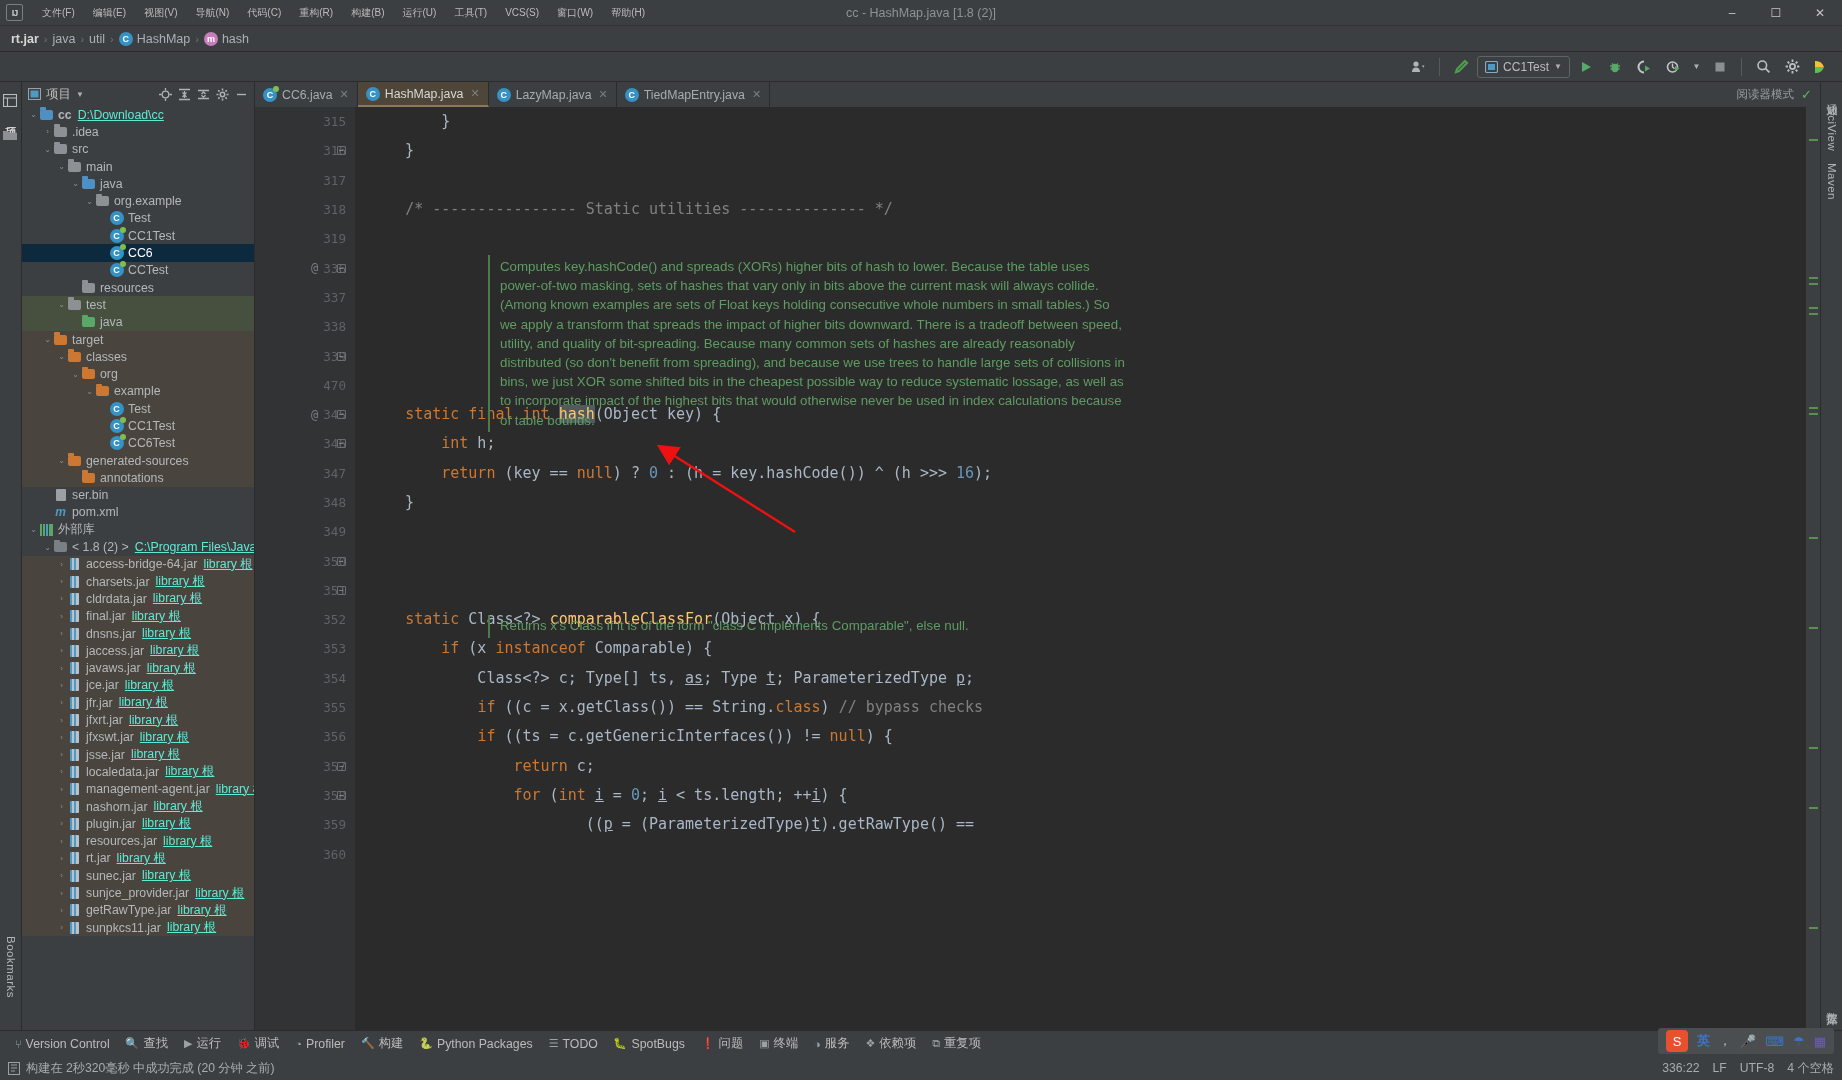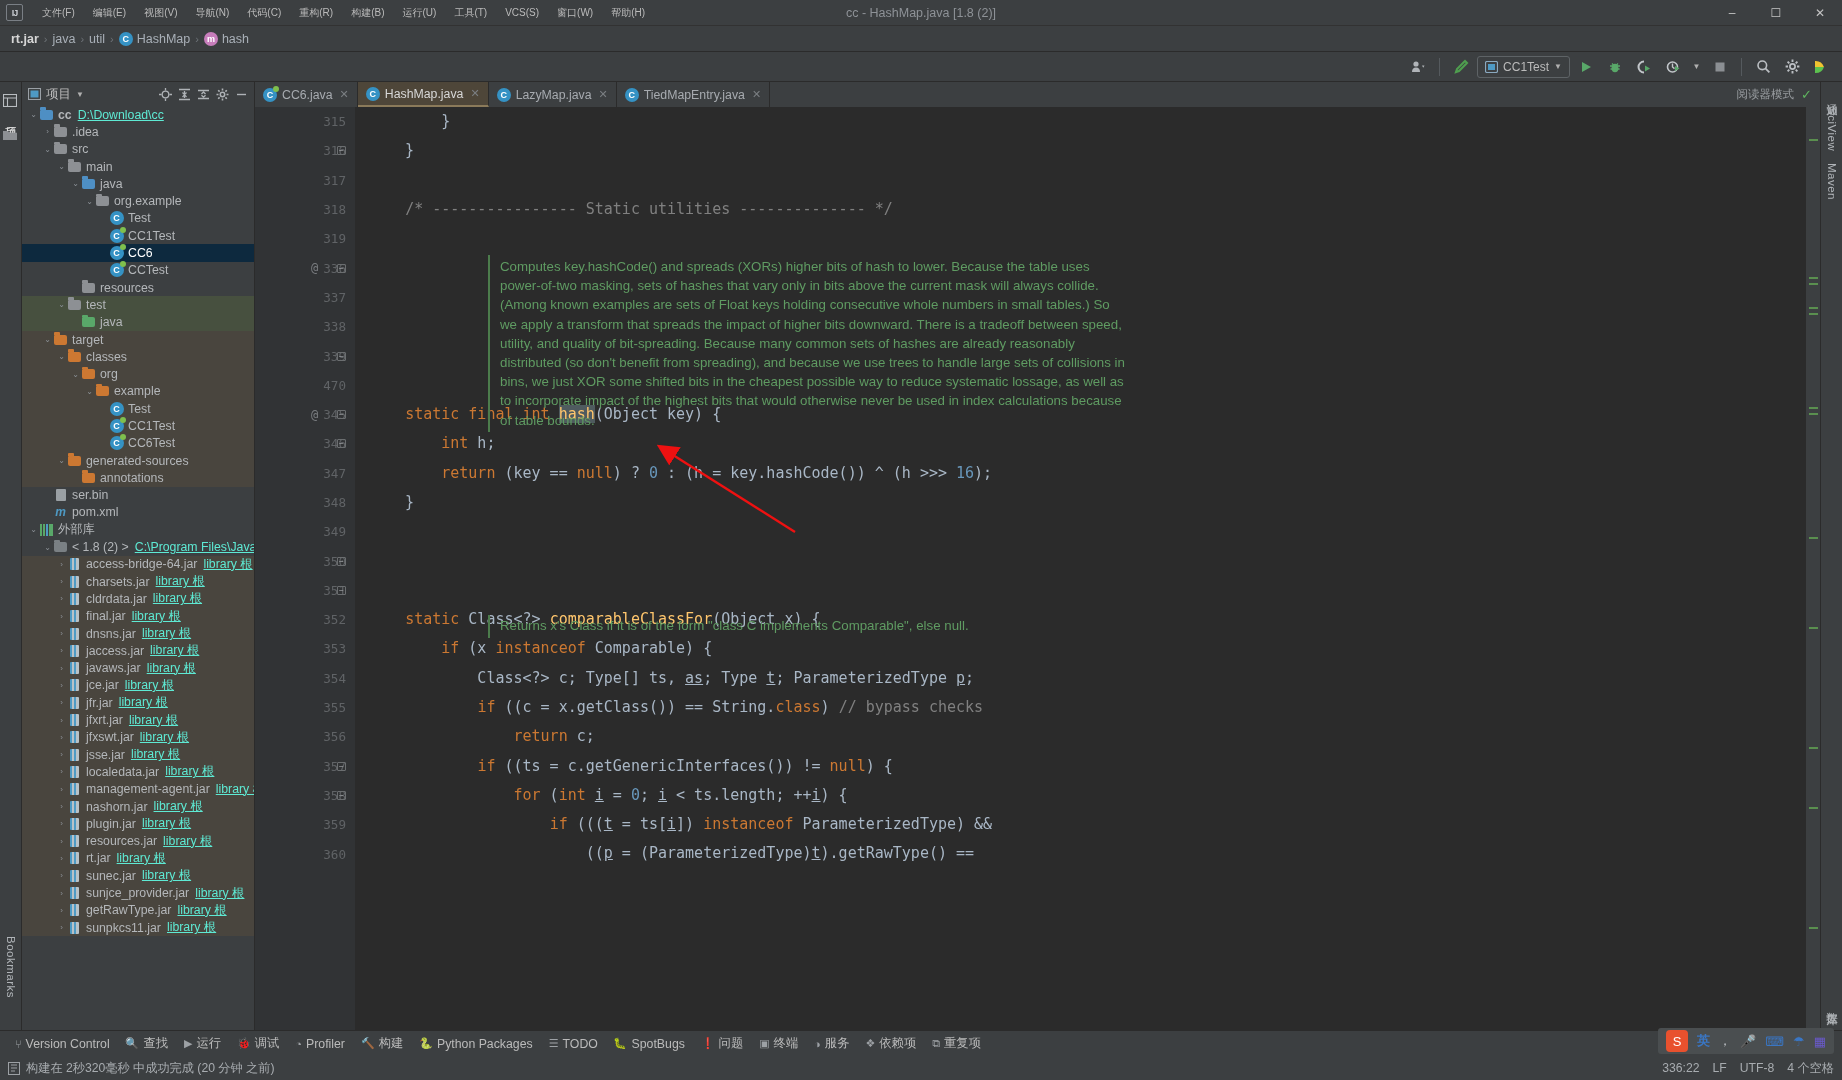--- a/index.html
+++ b/index.html
@@ -890,24 +890,23 @@
           <div class="cline">        <span class="kw">int</span> h;</div>
           <div class="cline">        <span class="kw">return</span> (key == <span class="kw">null</span>) ? <span class="num">0</span> : (h = key.hashCode()) ^ (h &gt;&gt;&gt; <span class="num">16</span>);</div>
           <div class="cline">    }</div>
           <div class="cline"></div>
           <div class="cline"></div>
           <div class="cline"></div>
           <div class="cline">    <span class="kw">static</span> Class&lt;?&gt; <span class="fn">comparableClassFor</span>(Object x) {</div>
           <div class="cline">        <span class="kw">if</span> (x <span class="kw">instanceof</span> Comparable) {</div>
           <div class="cline">            Class&lt;?&gt; c; Type[] ts, <span class="ul">as</span>; Type <span class="ul">t</span>; ParameterizedType <span class="ul">p</span>;</div>
           <div class="cline">            <span class="kw">if</span> ((c = x.getClass()) == String.<span class="kw">class</span>) <span class="cmt">// bypass checks</span></div>
+          <div class="cline">            <span class="kw">if</span> ((ts = c.getGenericInterfaces()) != <span class="kw">null</span>) {</div>
           <div class="cline">                <span class="kw">return</span> c;</div>
-          <div class="cline">            <span class="kw">if</span> ((ts = c.getGenericInterfaces()) != <span class="kw">null</span>) {</div>
           <div class="cline">                <span class="kw">for</span> (<span class="kw">int</span> <span class="ul">i</span> = <span class="num">0</span>; <span class="ul">i</span> &lt; ts.length; ++<span class="ul">i</span>) {</div>
-          <div class="cline">                    <span class="kw">if</span> (((<span class="ul">t</span> = ts[<span class="ul">i</span>]) <span class="kw">instanceof</span> ParameterizedType) &amp;&amp;</div>
           <div class="cline">                        ((<span class="ul">p</span> = (ParameterizedType)<span class="ul">t</span>).getRawType() ==</div>
           <div class="doc-bar" style="top: 148px; left: 133px; height: 177px;"></div>
           <div class="doc-block" style="top: 150px; left: 145px; width: 630px;">Computes key.hashCode() and spreads (XORs) higher bits of hash to lower. Because the table uses power-of-two masking, sets of hashes that vary only in bits above the current mask will always collide. (Among known examples are sets of Float keys holding consecutive whole numbers in small tables.) So we apply a transform that spreads the impact of higher bits downward. There is a tradeoff between speed, utility, and quality of bit-spreading. Because many common sets of hashes are already reasonably distributed (so don't benefit from spreading), and because we use trees to handle large sets of collisions in bins, we just XOR some shifted bits in the cheapest possible way to reduce systematic lossage, as well as to incorporate impact of the highest bits that would otherwise never be used in index calculations because of table bounds.</div>
           <div class="doc-bar" style="top: 508px; left: 133px; height: 23px;"></div>
           <div class="doc-block" style="top: 509px; left: 145px; width: 700px;">Returns x's Class if it is of the form "class C implements Comparable", else null.</div>
         </div>
       <div class="rgutter">
         <div class="rg-mark" style="top:32px;background:#5a8f4f"></div>
         <div class="rg-mark" style="top:170px;background:#5a8f4f"></div>
         <div class="rg-mark" style="top:176px;background:#5a8f4f"></div>

